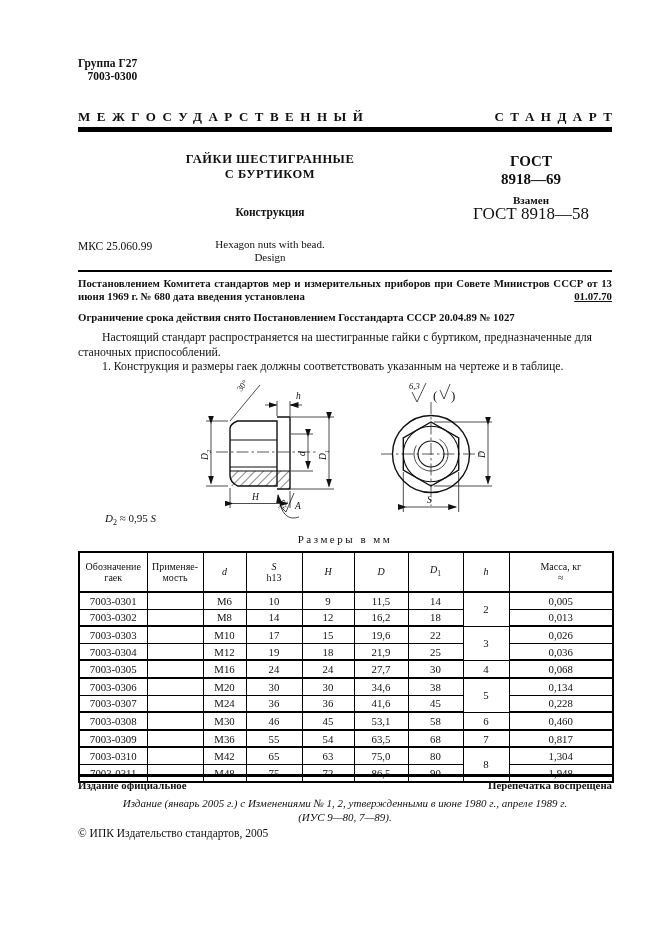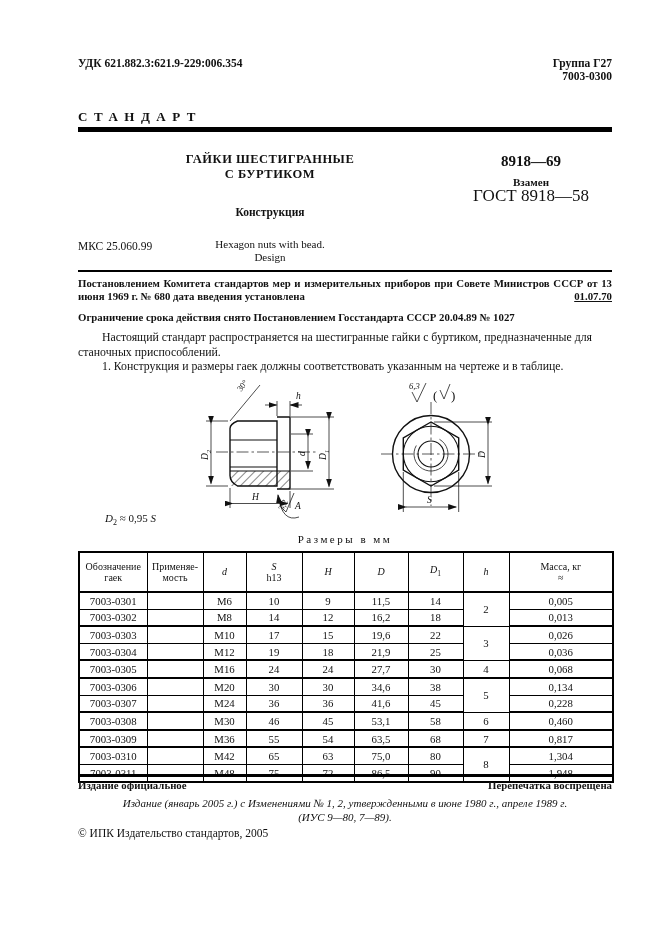--- a/index.html
+++ b/index.html
@@ -64,45 +64,46 @@
   .cl{stroke:#111;stroke-width:.7;fill:none;stroke-dasharray:12 3 2.5 3;}
   .dimtxt{font-size:9.5px;font-style:italic;}
   .smtxt{font-size:8.5px;}
 </style>
 </head>
 <body>
 
 <div class="page">
 
   <div class="abs udk-row">
-    <span>УДК 621.882.3:621.9-229:006.354</span>
     <span class="udk-right">
       <span>Группа Г27</span><br>
       <span>7003-0300</span>
     </span>
   </div>
 
   <div class="abs std-kind">
+    <span>МЕЖГОСУДАРСТВЕННЫЙ</span>
     <span>СТАНДАРТ</span>
   </div>
   <div class="abs black-bar"></div>
 
   <div class="abs title-left">
     <div class="title-main">
       <span>ГАЙКИ ШЕСТИГРАННЫЕ</span><br>
       <span>С БУРТИКОМ</span>
     </div>
     <div class="title-sub">Конструкция</div>
     <div class="title-en">
       <span>Hexagon nuts with bead.</span><br>
       <span>Design</span>
     </div>
   </div>
 
   <div class="abs title-right">
+    <div class="gost-word">ГОСТ</div>
     <div class="gost-num">8918—69</div>
     <div class="vzamen">Взамен</div>
     <div class="vzamen-num">ГОСТ 8918—58</div>
   </div>
 
   <div class="abs mks">МКС 25.060.99</div>
   <div class="abs rule1"></div>
 
   <div class="abs decree">
     <span>Постановлением Комитета стандартов мер и измерительных приборов при Совете Министров СССР от 13 июня 1969 г. № 680 дата введения установлена</span>

